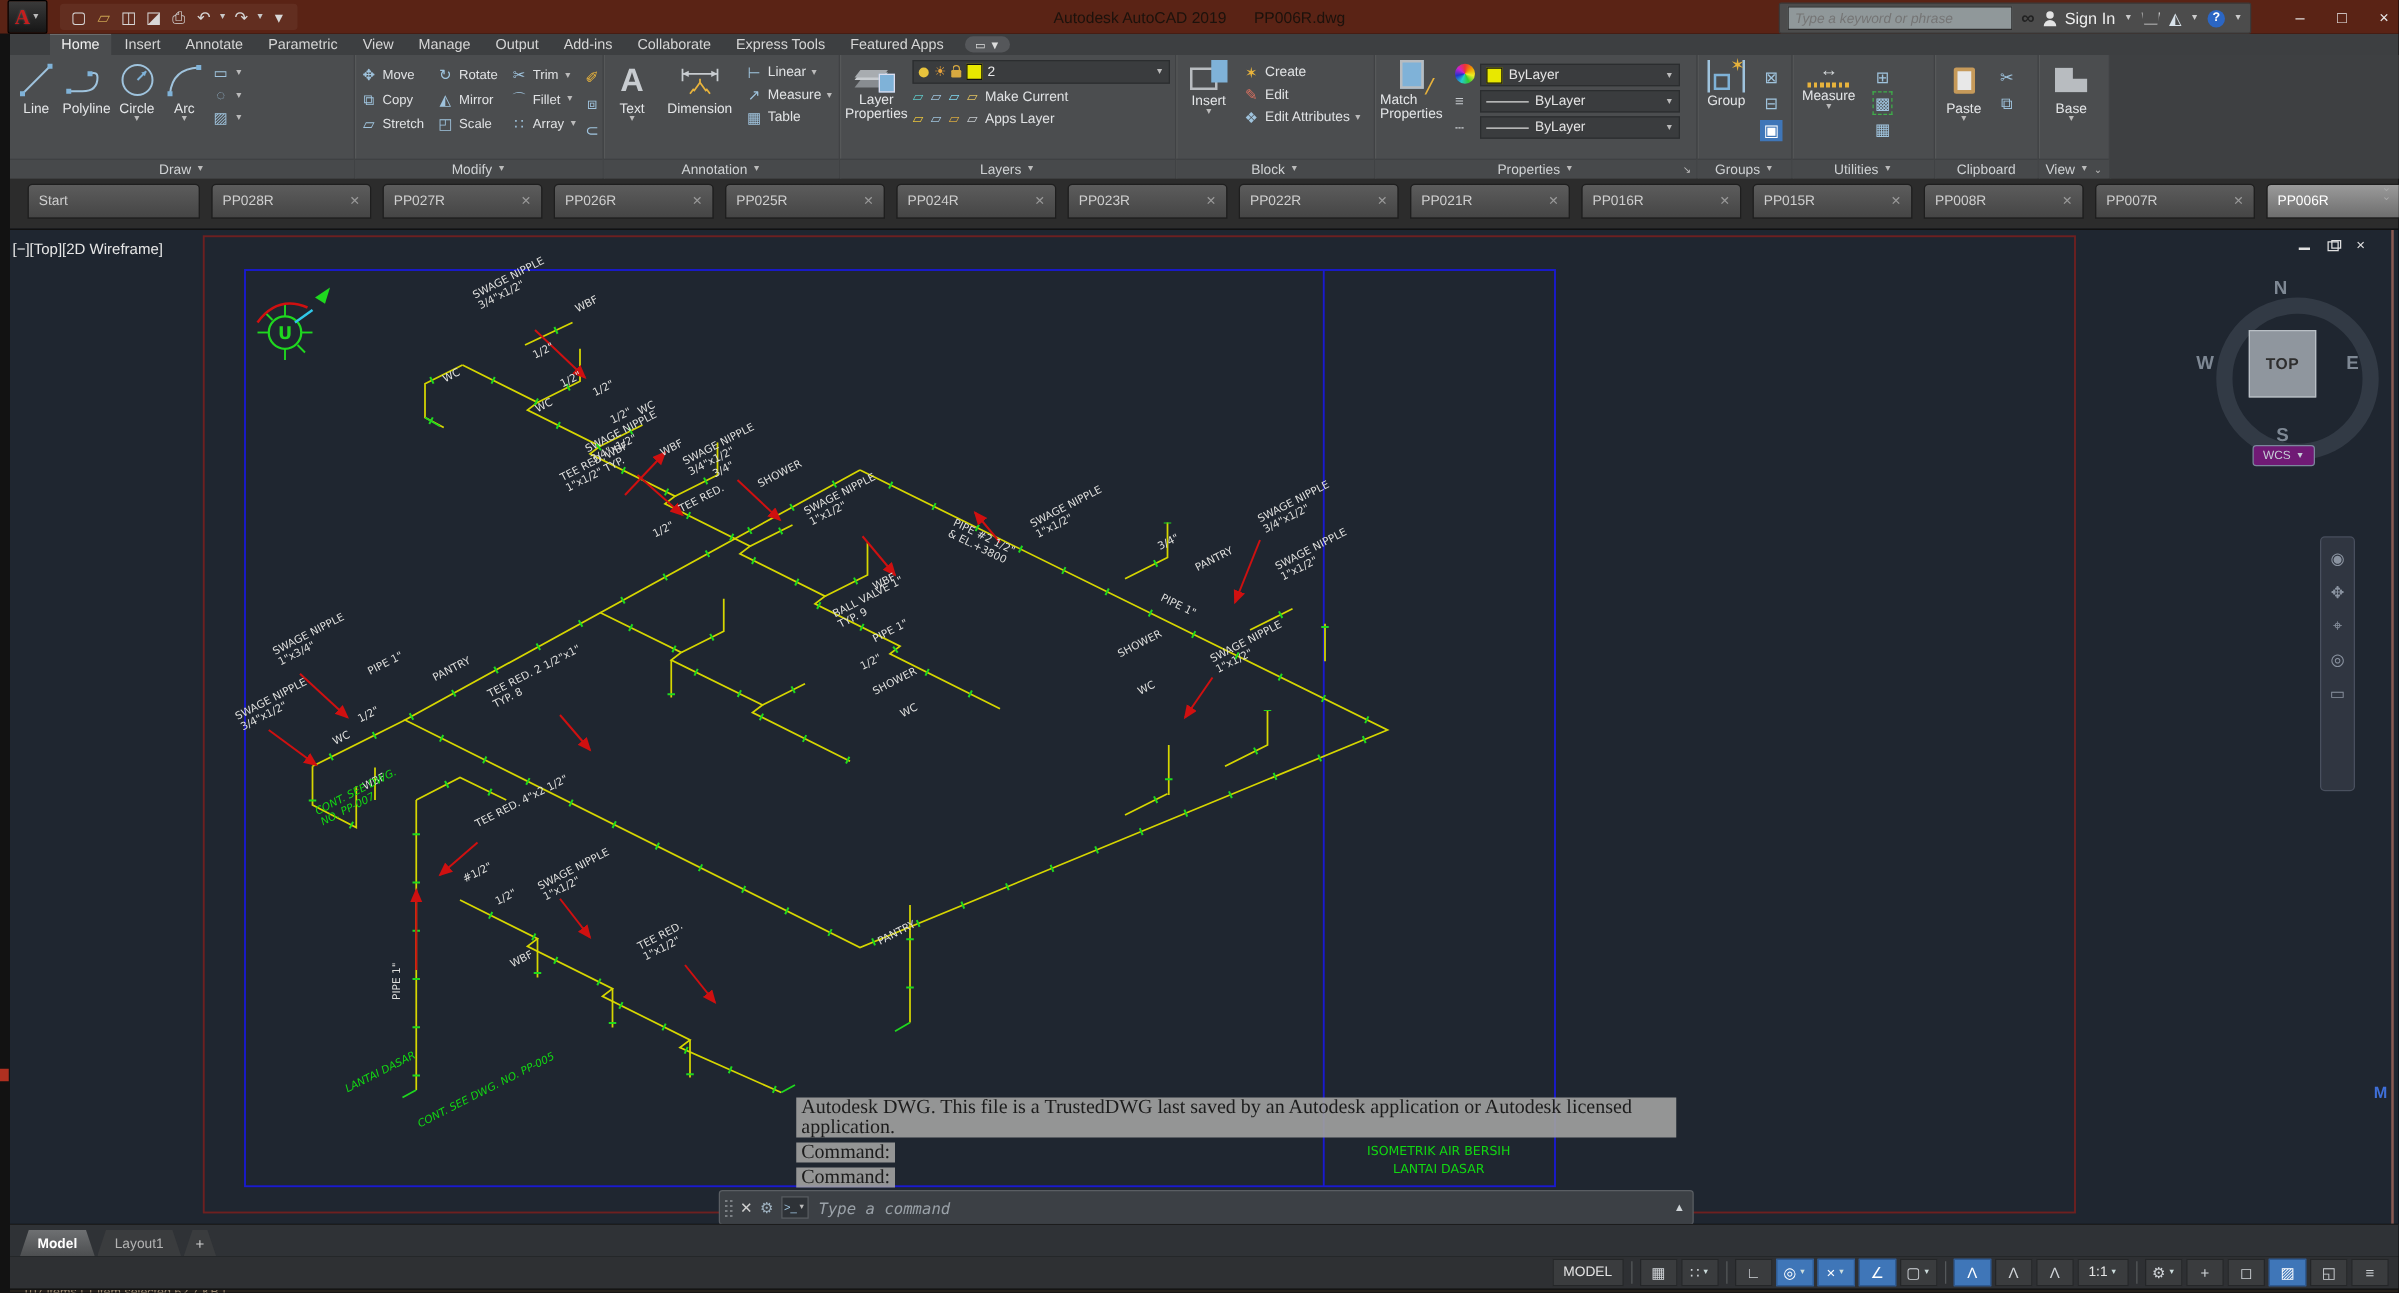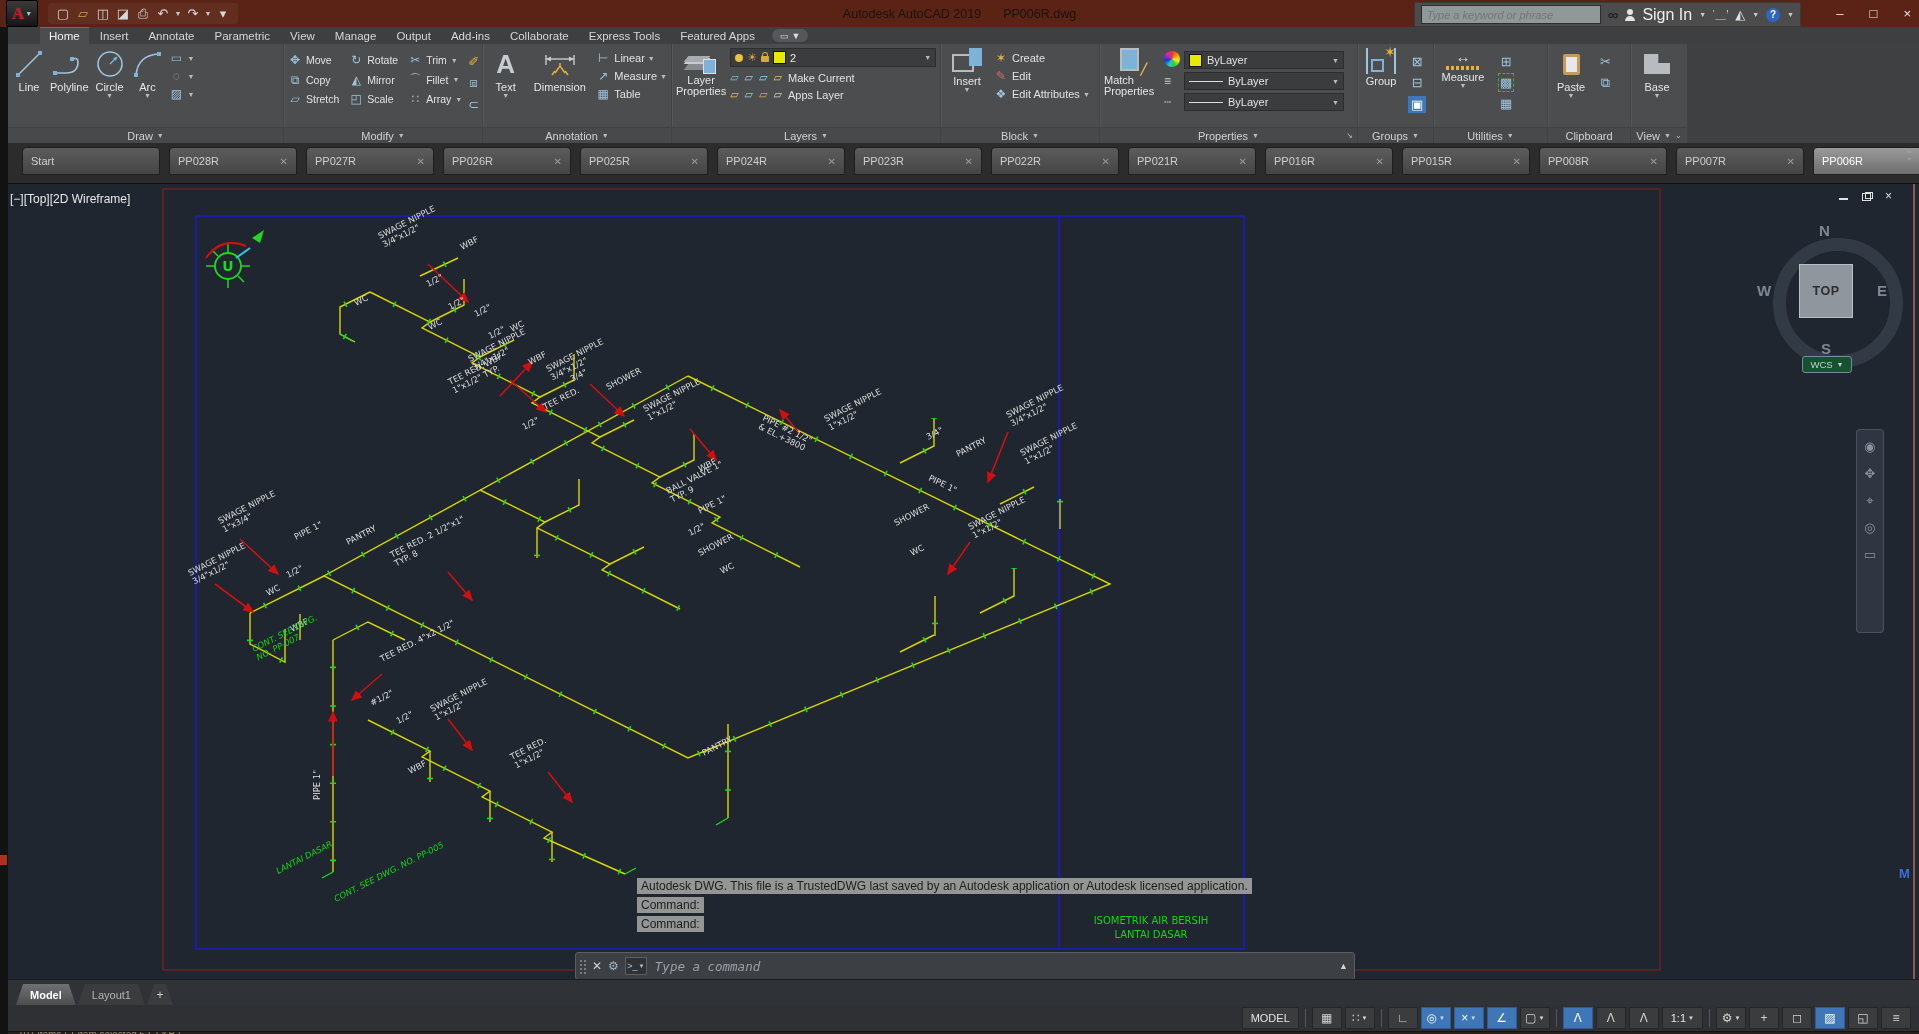--- a/index.html
+++ b/index.html
@@ -21,21 +21,21 @@
              justify-content:center;gap:22px;pointer-events:none;}
   .titletext span{color:#1c120c;font-size:12.5px;}
   .titright{position:absolute;right:118px;top:2px;height:23px;display:flex;align-items:center;
             background:#4c4c4c;border:1px solid #3a3a3a;border-radius:2px;padding:0 6px;gap:7px;}
   .searchbox{width:168px;height:17px;background:#90989a;border:1px solid #2e2e2e;
              font-style:italic;font-size:11px;color:#333;padding:0 5px;font-family:"Liberation Sans",sans-serif;}
   .binoc{color:#222;font-size:15px;font-weight:bold;}
   .person{width:10px;height:12px;position:relative;}
   .person:before{content:"";position:absolute;left:2px;top:0;width:6px;height:6px;border-radius:50%;background:#e4e4e4;}
   .person:after{content:"";position:absolute;left:0;bottom:0;width:10px;height:5px;border-radius:5px 5px 0 0;background:#e4e4e4;}
-  .signin{color:#eee;font-size:16px;}
+  .signin{color:#eee;font-size:13px;}
   .tinydd{color:#ccc;font-size:7px;}
   .cart{width:13px;height:9px;border:1.5px solid #e0e0e0;border-top:none;position:relative;
         clip-path:polygon(0 0,100% 0,85% 100%,15% 100%);}
   .a360{color:#d8e2ea;font-size:13px;}
   .helpcirc{width:14px;height:14px;border-radius:50%;background:#2b66c4;color:#fff;font-size:10px;
             display:flex;align-items:center;justify-content:center;font-weight:bold;}
   .winbtns{position:absolute;right:8px;top:0;height:27px;display:flex;align-items:center;gap:26px;}
   .winbtns span{color:#e8e8e8;font-size:13px;line-height:1;}
   
   .rtabs{height:17px;background:#3d3f41;display:flex;align-items:stretch;padding-left:40px;gap:2px;}
@@ -120,29 +120,29 @@
   .ico.min:after{content:"";position:absolute;left:0;bottom:1px;width:9px;height:2px;background:#e0e0e0;}
   .ico.res:before{content:"";position:absolute;left:0;bottom:0;width:7px;height:6px;border:1px solid #e0e0e0;}
   .ico.res:after{content:"";position:absolute;left:3px;top:0;width:6px;height:5px;border:1px solid #e0e0e0;}
   .ico.cls:after{content:"×";color:#e0e0e0;font-size:12px;position:absolute;top:-3px;}
   
   .vcube{position:absolute;left:1765px;top:44px;width:120px;height:130px;z-index:4;}
   .vring{position:absolute;left:8px;top:10px;width:104px;height:104px;border-radius:50%;border:13px solid #323a45;}
   .vletter{position:absolute;color:#7e8894;font-weight:bold;font-size:15px;}
   .vface{position:absolute;left:34px;top:36px;width:52px;height:52px;background:#8f969e;border:1px solid #b9bfc5;
          display:flex;align-items:center;justify-content:center;color:#2e2e2e;font-weight:bold;font-size:12.5px;letter-spacing:.5px;}
-  .wcs{position:absolute;left:37px;top:128px;width:48px;height:15px;background:#14532d;border:1px solid #7c8focc;
+  .wcs{position:absolute;left:37px;top:128px;width:48px;height:15px;background:#701a75;border:1px solid #7c8focc;
        border:1px solid #7c869c;border-radius:3px;color:#c6cdd6;font-size:9.5px;display:flex;align-items:center;justify-content:center;gap:4px;}
   
   .navbar{position:absolute;left:1856px;top:245px;width:26px;height:192px;background:rgba(62,68,80,.55);
           border:1px solid rgba(120,130,150,.35);border-radius:4px;display:flex;flex-direction:column;
           align-items:center;gap:14px;padding-top:10px;z-index:4;}
   .navbar span{color:#8a93a0;font-size:13px;line-height:1;}
   
-  .cmdhist{position:absolute;left:637px;top:694px;z-index:6;font-family:Liberation Sans, sans-serif;font-size:12px;}
+  .cmdhist{position:absolute;left:637px;top:694px;z-index:6;font-family:Liberation Serif, serif;font-size:16px;}
   .cmdline{display:inline-block;background:rgba(158,158,158,.92);color:#1c1c1c;padding:0 4px;margin-bottom:3px;
            max-width:696px;line-height:16px;}
   .cmdbar{position:absolute;left:575px;top:768px;width:770px;height:26px;background:#3c4045;
           border:1px solid #5a5e63;border-radius:3px;display:flex;align-items:center;z-index:7;padding:0 4px;gap:6px;}
   .grip{width:6px;height:16px;background:repeating-linear-gradient(0deg,#7a7e83 0 2px,#3c4045 2px 4px),
         repeating-linear-gradient(0deg,#7a7e83 0 2px,#3c4045 2px 4px);background-size:2px 100%,2px 100%;
         background-position:0 0,4px 0;background-repeat:no-repeat;}
   .cmdx{color:#d0d0d0;font-size:12px;}
   .wrench{color:#9fb2c0;font-size:12px;}
   .promptico{width:20px;height:16px;background:#2e3237;border:1px solid #5a5e63;color:#9fc3dd;

